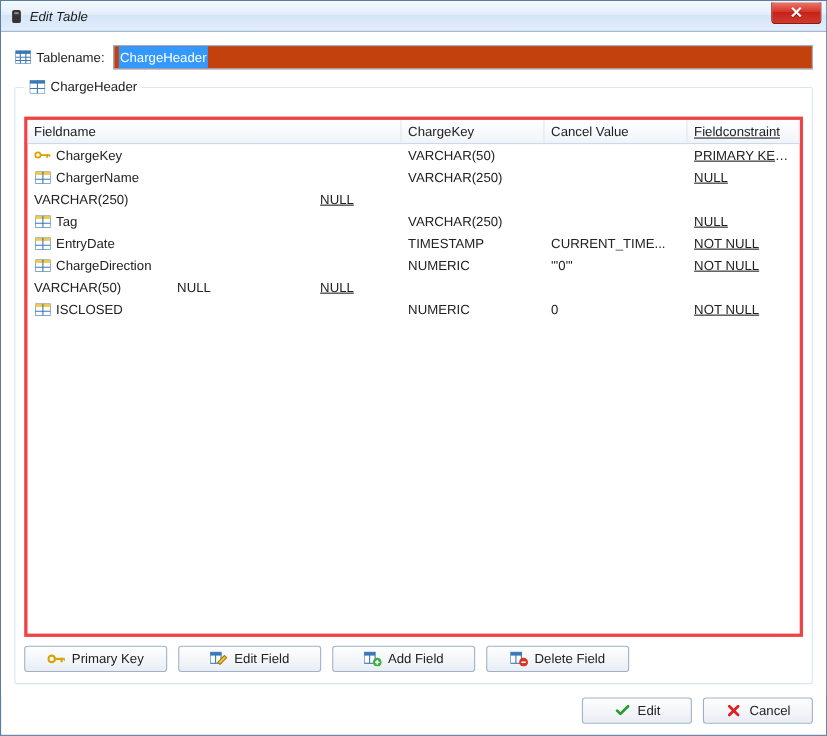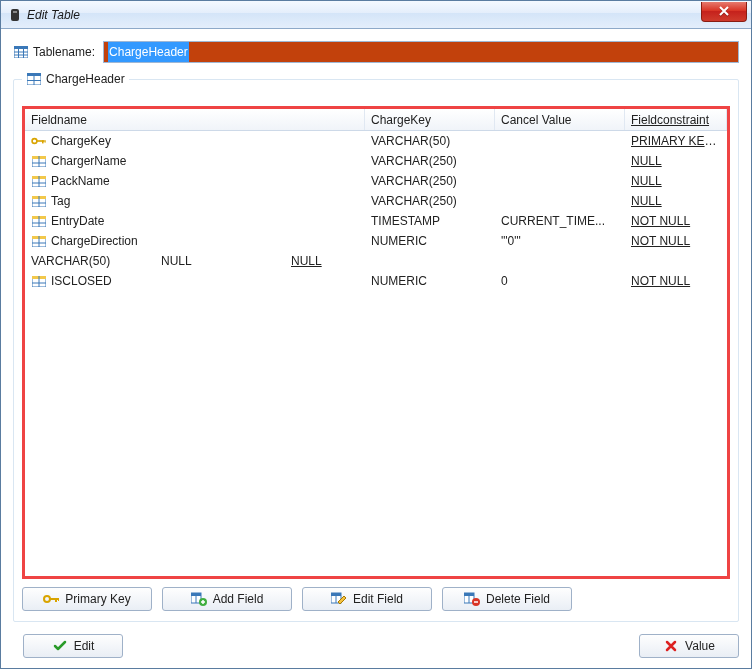--- a/index.html
+++ b/index.html
@@ -57,21 +57,21 @@
     padding:0 6px; border-right:1px solid #e0e8f2; height:100%; display:flex; align-items:center;
     white-space:nowrap; overflow:hidden;
   }
   .listbody { flex:1; overflow:auto; }
   .lrow { display:flex; height:20px; align-items:center; font-size:12px; }
   .lcell { padding:0 6px; white-space:nowrap; overflow:hidden; text-overflow:ellipsis; }
   .c1 { width:340px; } .c2 { width:130px; } .c3 { width:130px; } .c4 { flex:1;text-decoration:underline; }
   .fname-cell { display:flex; align-items:center; gap:4px; }
 
   .btnrow { display:flex; gap:10px; margin-top:8px; }
-  .footer { display:flex; justify-content:space-between; gap:10px; padding:2px 12px 10px 0;margin-left:22px; }
+  .footer { display:flex; justify-content:flex-end; gap:10px; padding:2px 12px 10px 0; }
 
   button.wbtn {
     height:24px; min-width:130px; background:linear-gradient(to bottom,#fefefe,#e9eef5);
     border:1px solid #9fb1c8; border-radius:3px; padding:0 16px;
     display:inline-flex; align-items:center; justify-content:center; gap:6px;
     font-size:12px; color:#222; cursor:pointer;
   }
   button.wbtn.small { min-width:100px; }
 
   
@@ -171,33 +171,20 @@
                     </svg>
                   </span>
                   <span>ChargerName</span>
                 </div>
               </div>
               <div class="lcell c2">VARCHAR(250)</div>
               <div class="lcell c3"></div>
               <div class="lcell c4">NULL</div>
             </div>
             <div class="lrow">
-              <div class="lcell c1">
-                <div class="fname-cell">
-                  <span class="ico">
-                    <svg width="14" height="11" viewBox="0 0 14 11">
-                      <rect x="0" y="0" width="14" height="11" fill="#fff" stroke="#3a78b8"></rect>
-                      <rect x="0" y="0" width="14" height="3" fill="#f2c84b"></rect>
-                      <line x1="7" y1="0" x2="7" y2="11" stroke="#3a78b8"></line>
-                      <line x1="0" y1="7" x2="14" y2="7" stroke="#3a78b8"></line>
-                    </svg>
-                  </span>
-                  <span>PackName</span>
-                </div>
-              </div>
               <div class="lcell c2">VARCHAR(250)</div>
               <div class="lcell c3"></div>
               <div class="lcell c4">NULL</div>
             </div>
             <div class="lrow">
               <div class="lcell c1">
                 <div class="fname-cell">
                   <span class="ico">
                     <svg width="14" height="11" viewBox="0 0 14 11">
                       <rect x="0" y="0" width="14" height="11" fill="#fff" stroke="#3a78b8"></rect>
@@ -279,50 +266,50 @@
         <button class="wbtn">
           <span class="ico">
             <svg width="16" height="12" viewBox="0 0 16 12">
                 <circle cx="4" cy="6" r="3" fill="none" stroke="#d9a400" stroke-width="2"></circle>
                 <rect x="6" y="5" width="9" height="2" fill="#d9a400"></rect>
                 <rect x="12" y="5" width="2" height="4" fill="#d9a400"></rect>
                 <rect x="15" y="5" width="1" height="3" fill="#d9a400"></rect>
               </svg>
           </span>
           <span>Primary Key</span>
+        </button>
+        <button class="wbtn">
+          <span class="ico">
+            <svg width="16" height="14" viewBox="0 0 16 14">
+                <rect x="0" y="1" width="10" height="10" fill="#fff" stroke="#3a78b8"></rect>
+                <rect x="0" y="1" width="10" height="3" fill="#3a78b8"></rect>
+                <line x1="5" y1="1" x2="5" y2="11" stroke="#3a78b8"></line>
+                <path d="M9 12 L15 6 L13 4 L7 10 Z" fill="#f4c242" stroke="#aa7a00"></path>
+              </svg>
+          </span>
+          <span>Edit Field</span>
         </button>
         <button class="wbtn">
           <span class="ico">
             <svg width="16" height="14" viewBox="0 0 16 14">
                 <rect x="0" y="1" width="10" height="10" fill="#fff" stroke="#3a78b8"></rect>
                 <rect x="0" y="1" width="10" height="3" fill="#3a78b8"></rect>
                 <line x1="5" y1="1" x2="5" y2="11" stroke="#3a78b8"></line>
                 <circle cx="12" cy="10" r="4" fill="#3fae3f"></circle>
                 <path d="M12 8 v4 M10 10 h4" stroke="#fff" stroke-width="1.5"></path>
               </svg>
           </span>
           <span>Add Field</span>
         </button>
         <button class="wbtn">
           <span class="ico">
             <svg width="16" height="14" viewBox="0 0 16 14">
                 <rect x="0" y="1" width="10" height="10" fill="#fff" stroke="#3a78b8"></rect>
                 <rect x="0" y="1" width="10" height="3" fill="#3a78b8"></rect>
                 <line x1="5" y1="1" x2="5" y2="11" stroke="#3a78b8"></line>
-                <path d="M9 12 L15 6 L13 4 L7 10 Z" fill="#f4c242" stroke="#aa7a00"></path>
-              </svg>
-          </span>
-          <span>Edit Field</span>
-        </button>
-        <button class="wbtn">
-          <span class="ico">
-            <svg width="16" height="14" viewBox="0 0 16 14">
-                <rect x="0" y="1" width="10" height="10" fill="#fff" stroke="#3a78b8"></rect>
-                <rect x="0" y="1" width="10" height="3" fill="#3a78b8"></rect>
-                <line x1="5" y1="1" x2="5" y2="11" stroke="#3a78b8"></line>
                 <circle cx="12" cy="10" r="4" fill="#d93526"></circle>
                 <path d="M10 10 h4" stroke="#fff" stroke-width="1.5"></path>
               </svg>
           </span>
           <span>Delete Field</span>
         </button>
       </div>
     </div>
 
   </div>
@@ -335,17 +322,17 @@
           </svg>
       </span>
       <span>Edit</span>
     </button>
     <button class="wbtn small">
       <span class="ico">
         <svg width="12" height="12" viewBox="0 0 12 12">
             <path d="M2 2 L10 10 M10 2 L2 10" stroke="#d22" stroke-width="2.5" stroke-linecap="round"></path>
           </svg>
       </span>
-      <span>Value</span>
+      <span>Cancel</span>
     </button>
   </div>
 
 </div>
 
 </body></html>

